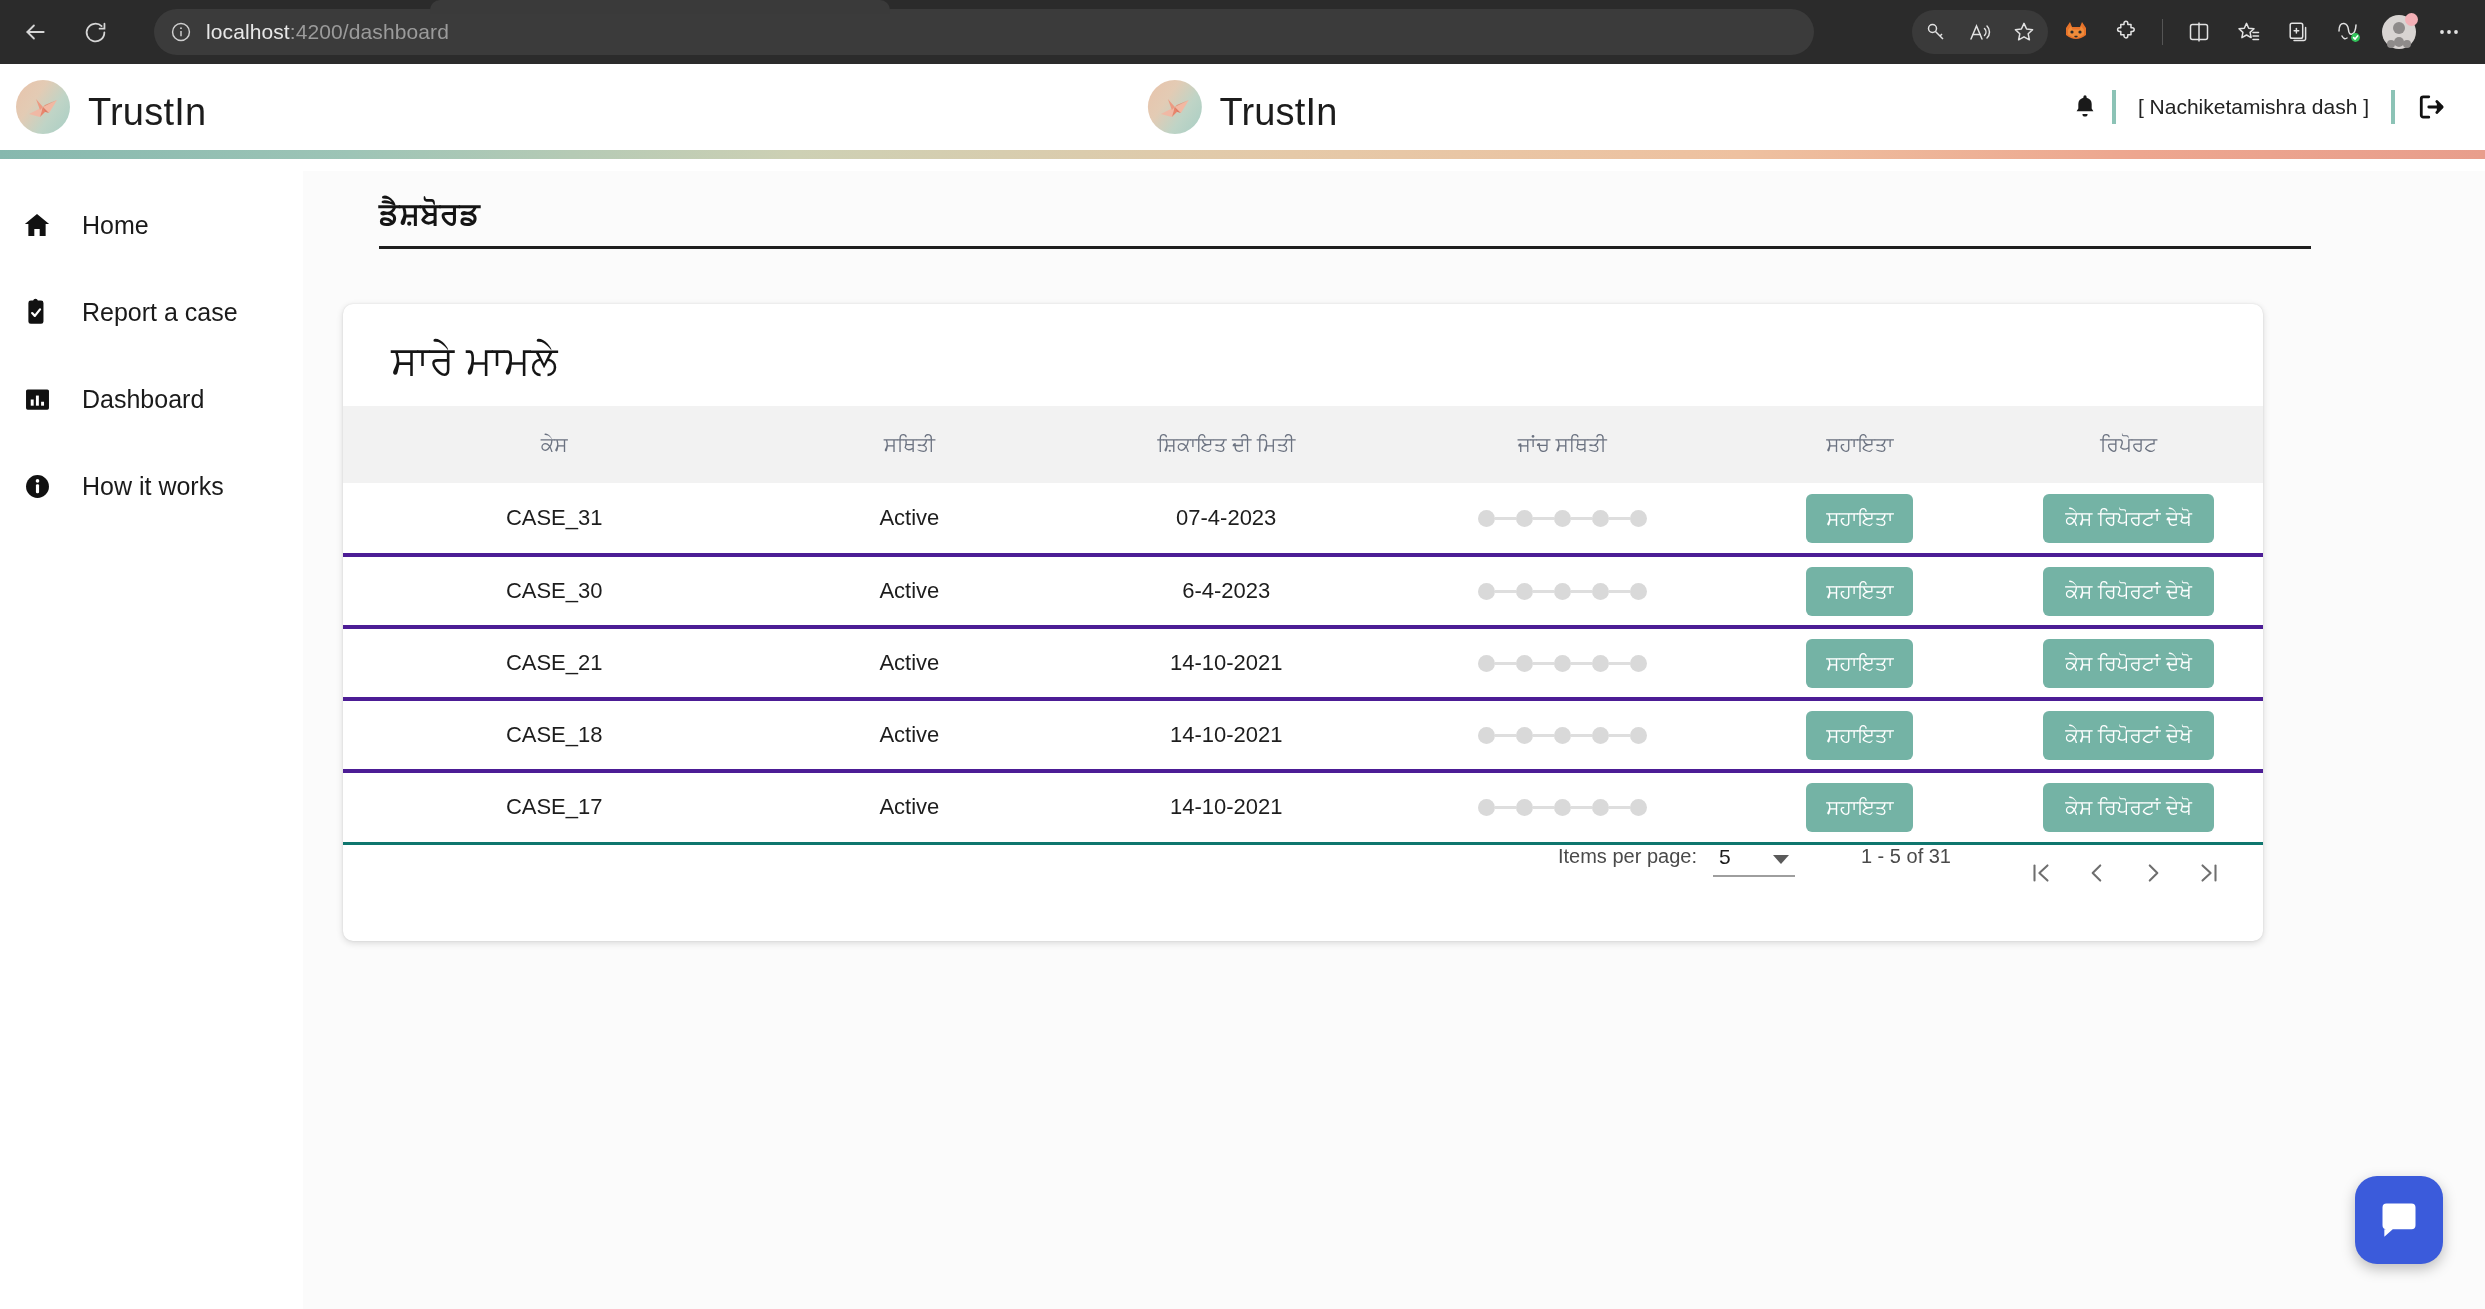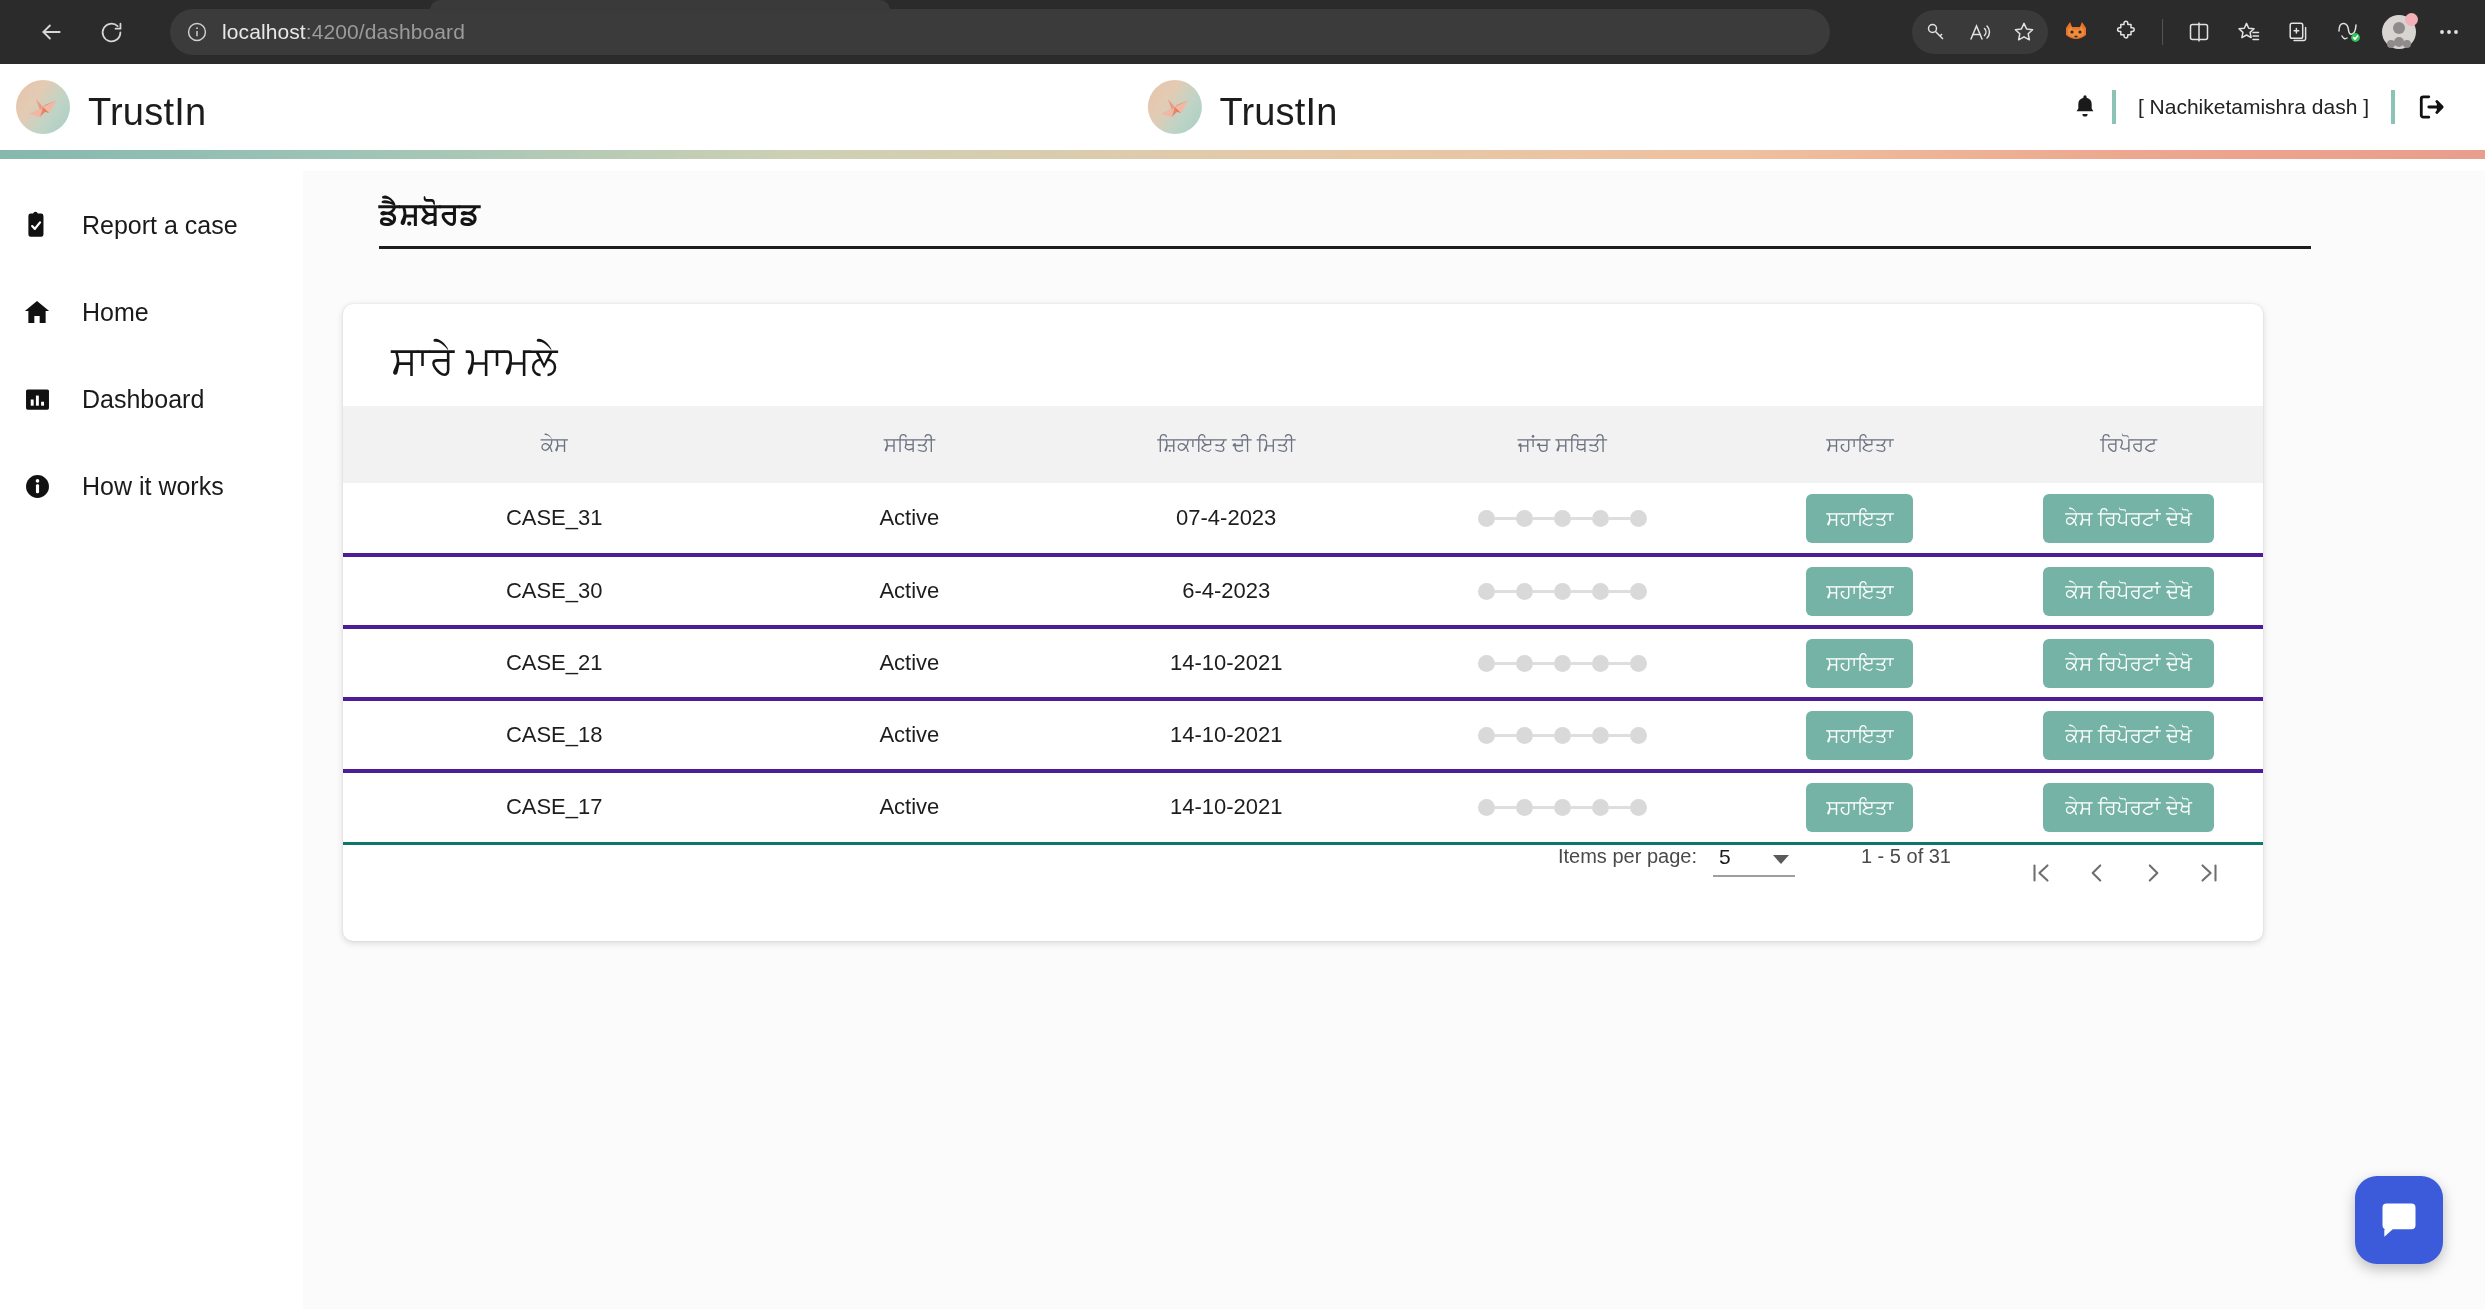--- a/index.html
+++ b/index.html
@@ -16,21 +16,21 @@
     width: 2485px; height: 64px;
     background: #2b2b2b;
     display: flex; align-items: center;
   }
   .nav-btn {
     width: 46px; height: 46px;
     display: flex; align-items: center; justify-content: center;
     color: #d6d6d6; border-radius: 6px;
   }
   .nav-btn svg { display: block; }
-  .chrome-left { display: flex; align-items: center; gap: 14px; padding-left: 28px; }
+  .chrome-left { display: flex; align-items: center; gap: 14px; padding-left: 12px; }
   .urlbar {
     margin-left: 22px;
     height: 46px; flex: 0 0 auto; width: 1660px;
     background: #3b3b3b; border-radius: 23px;
     display: flex; align-items: center; padding: 0 16px; gap: 14px;
   }
   .urlbar .info-circle { color: #cfcfcf; display:flex; }
   .url-text { font-size: 21px; color: #e8e8e8; letter-spacing: .1px; white-space: nowrap;}
   .url-text .dim { color: #9b9b9b; }
   .chrome-right { display: flex; align-items: center; gap: 6px; margin-left: auto; padding-right: 14px; }
@@ -357,34 +357,34 @@
         </svg>
     </div>
   </div>
 </div>
 
 <div class="gradient-rule"></div>
 
 <div class="sidebar">
   <div class="side-item">
     <span class="sico">
+      <svg width="30" height="28" viewBox="0 0 24 24" fill="currentColor">
+          <path d="M12 2.6 1.6 11.2h3v10.2h5.1v-6h4.6v6h5.1V11.2h3z"></path>
+        </svg>
+    </span>
+    <span class="side-label">Home</span>
+  </div>
+  <div class="side-item">
+    <span class="sico">
       <svg width="26" height="28" viewBox="0 0 22 26" fill="currentColor">
           <path d="M14 2.4h-2.2a2.3 2.3 0 0 0-4.4 0H5.2A2.2 2.2 0 0 0 3 4.6v17.2a2.2 2.2 0 0 0 2.2 2.2h9.6a2.2 2.2 0 0 0 2.2-2.2V4.6A2.2 2.2 0 0 0 14.8 2.4z"></path>
           <polyline points="6.5,14 9,16.6 13.8,10.6" fill="none" stroke="#fff" stroke-width="2.1" stroke-linecap="round" stroke-linejoin="round"></polyline>
         </svg>
     </span>
     <span class="side-label">Report a case</span>
-  </div>
-  <div class="side-item">
-    <span class="sico">
-      <svg width="30" height="28" viewBox="0 0 24 24" fill="currentColor">
-          <path d="M12 2.6 1.6 11.2h3v10.2h5.1v-6h4.6v6h5.1V11.2h3z"></path>
-        </svg>
-    </span>
-    <span class="side-label">Home</span>
   </div>
   <div class="side-item">
     <span class="sico">
       <svg width="27" height="27" viewBox="0 0 24 24">
           <rect x="1.8" y="3" width="20.4" height="18" rx="1.5" fill="currentColor"></rect>
           <rect x="6" y="12" width="2.6" height="5.5" fill="#fff"></rect>
           <rect x="10.6" y="8.5" width="2.6" height="9" fill="#fff"></rect>
           <rect x="15.2" y="14" width="2.6" height="3.5" fill="#fff"></rect>
         </svg>
     </span>

